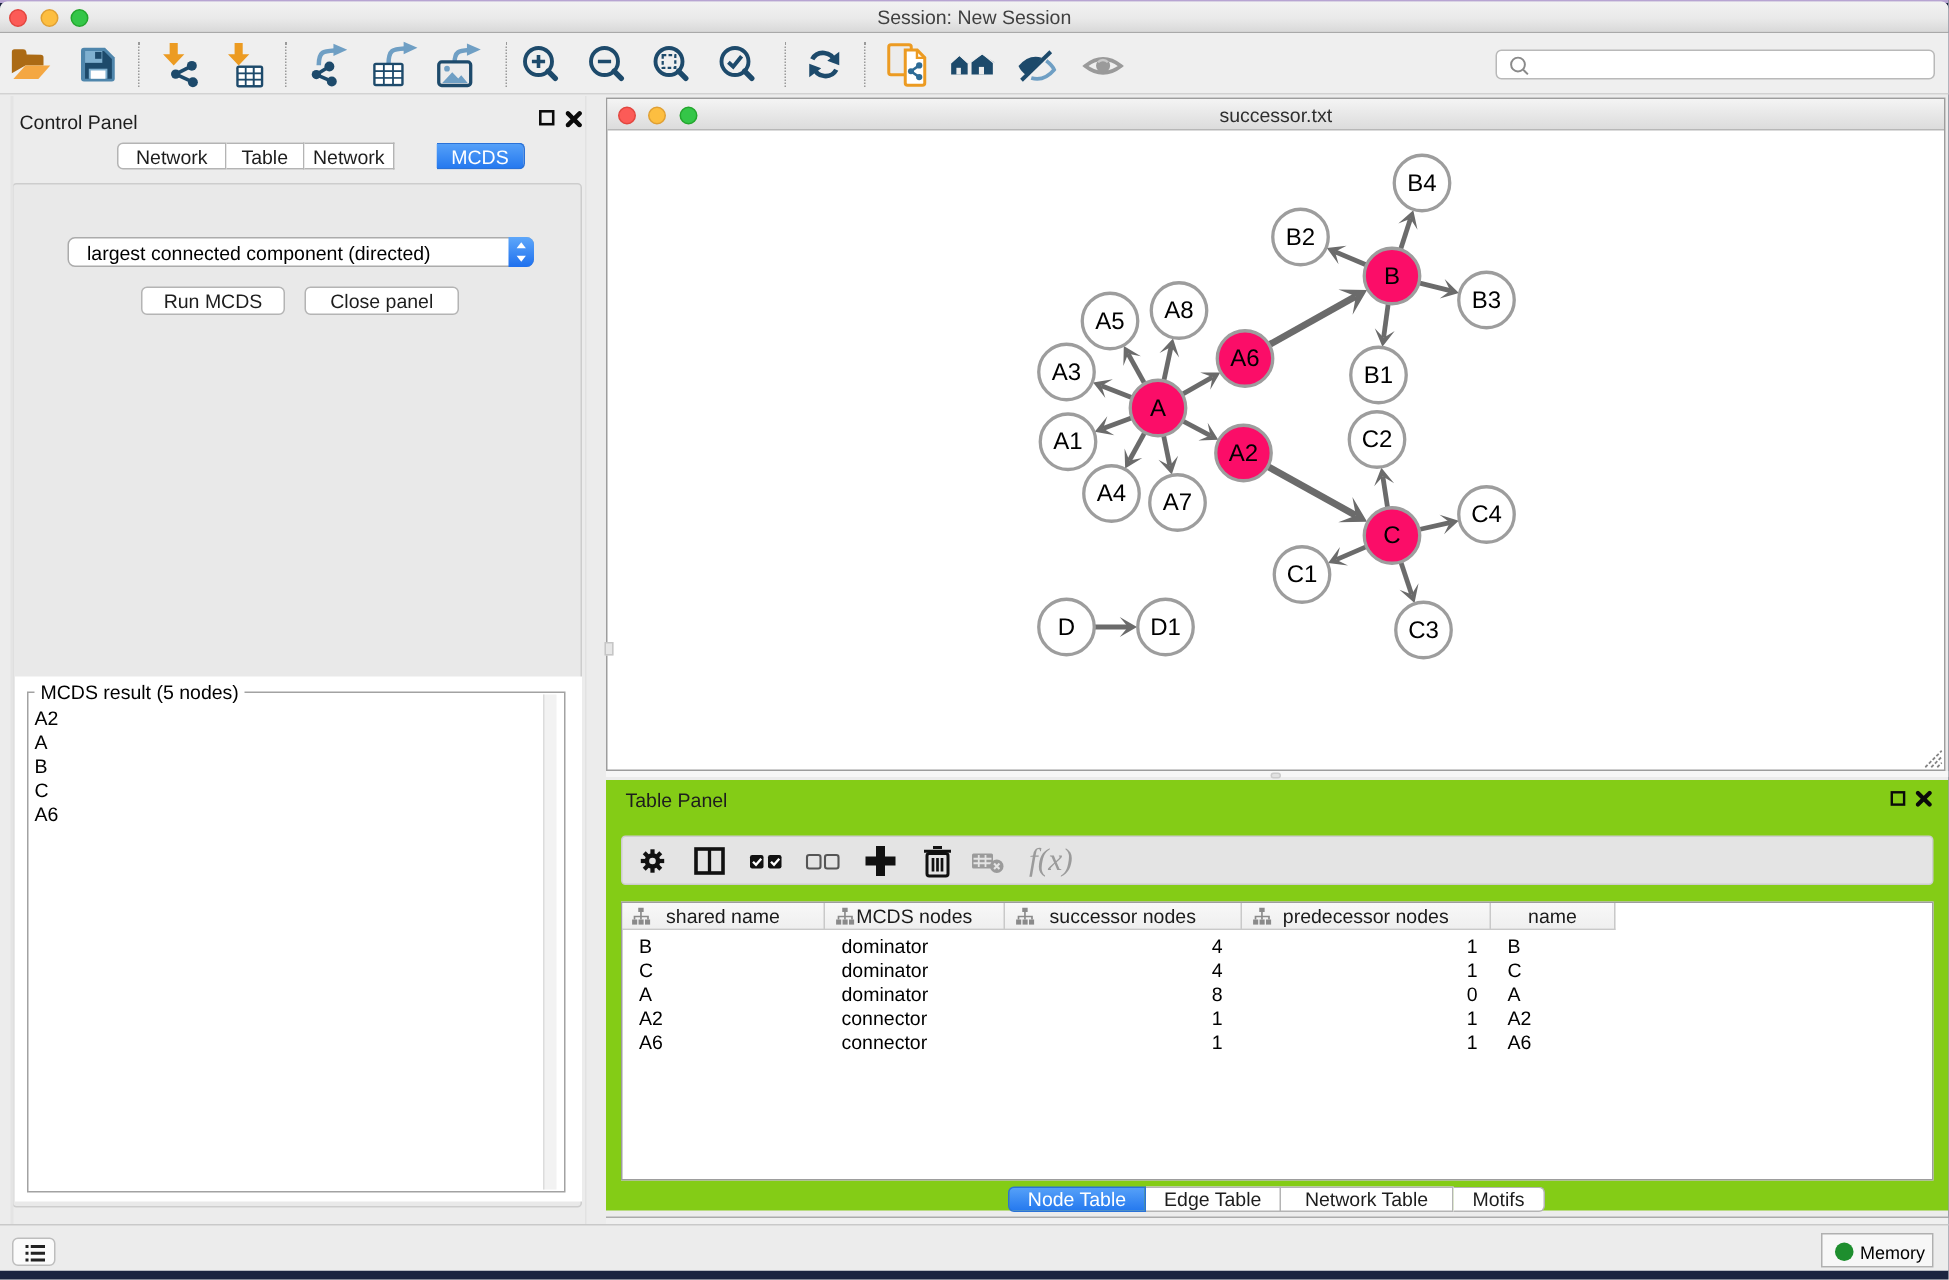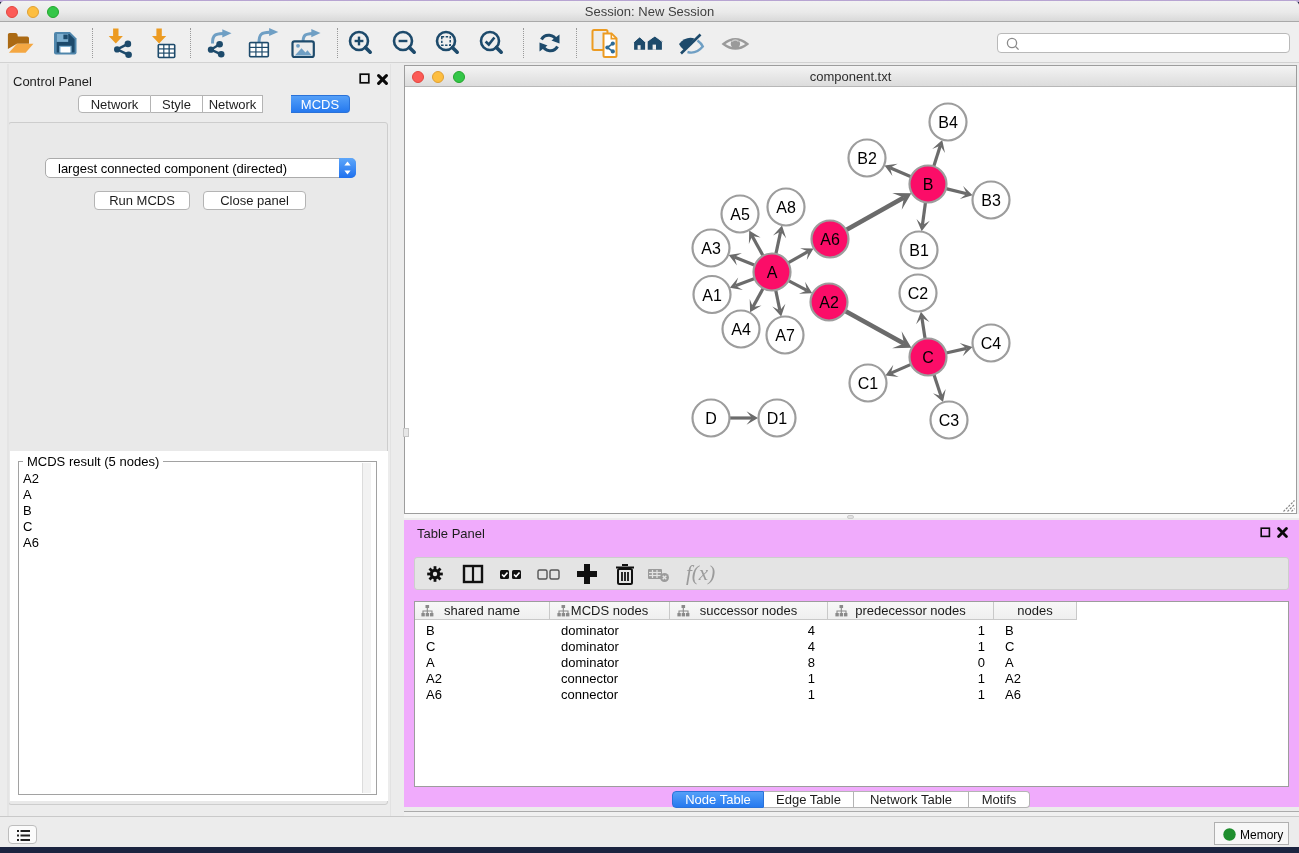--- a/index.html
+++ b/index.html
@@ -55,21 +55,21 @@
   
   #netwin { position:absolute; left:404px; top:64px; width:893px; height:449px;
     background:#fff; border:1px solid #9d9d9d; }
   #nw-titlebar { position:absolute; left:0; top:0; width:100%; height:21px;
     background:linear-gradient(#f4f4f4,#dcdcdc); border-bottom:1px solid #b7b7b7; }
   #nw-titlebar .t1 { left:7px;  background:#fc5b57; border:1px solid #e2463f; }
   #nw-titlebar .t2 { left:27px; background:#fdbe40; border:1px solid #e0a033; }
   #nw-titlebar .t3 { left:48px; background:#34c648; border:1px solid #23a62d; }
   #nw-title { position:absolute; top:3px; left:0; width:100%; text-align:center; font-size:13px; color:#2e2e2e; }
   
-  #tp { position:absolute; left:404px; top:519px; width:895px; height:287px; background:#f0abfc; }
+  #tp { position:absolute; left:404px; top:519px; width:895px; height:287px; background:#84cc16; }
   #tp-title { position:absolute; left:13px; top:6px; font-size:13px; color:#1d1d1d; }
   #tp-toolbar { position:absolute; left:10px; top:37px; width:875px; height:33px;
     background:#e4e4e4; border:1px solid #cdcdcd; border-radius:3px; }
   #tp-table { position:absolute; left:10px; top:81px; width:875px; height:186px; background:#fff; border:1px solid #9d9d9d; }
   .hrow { position:absolute; left:0; top:0; height:18px; background:linear-gradient(#f8f8f8,#efefef);
     border-bottom:1px solid #c9c9c9; }
   .hcell { position:absolute; top:0; height:18px; border-right:1px solid #c9c9c9; font-size:13px; color:#1a1a1a; }
   .hcell span { position:absolute; top:1px; left:0; width:100%; text-align:center; }
   .trow { position:absolute; font-size:13px; color:#000; height:16px; }
   .tc { position:absolute; top:0; }
@@ -198,21 +198,21 @@
     <div id="cp-title">Control Panel</div>
     <svg class="wicon" style="left:359px;top:9px" width="12" height="12">
         <rect x="1.2" y="1.2" width="8.6" height="8.6" fill="none" stroke="#0a0a0a" stroke-width="1.7"></rect>
       </svg>
     <svg class="wicon" style="left:377px;top:10px" width="11" height="11" viewBox="0 0 11 11">
       <line x1="1.6" y1="1.6" x2="9.4" y2="9.4" stroke="#0a0a0a" stroke-width="3" stroke-linecap="round"></line>
       <line x1="9.4" y1="1.6" x2="1.6" y2="9.4" stroke="#0a0a0a" stroke-width="3" stroke-linecap="round"></line>
     </svg>
     <div class="tabs" style="left:78px; top:31px;">
       <div class="tab first" style="width:73px">Network</div>
-      <div class="tab" style="width:52px">Style</div>
+      <div class="tab" style="width:52px">Table</div>
       <div class="tab" style="width:60px">Network</div>
       <div class="tab last sel" style="width:59px">MCDS</div>
     </div>
     <div id="cp-panel">
       <div id="dropdown">
         <div class="dtext">largest connected component (directed)</div>
         <div class="stepper">
           <svg width="17" height="20" viewBox="0 0 17 20">
             <path d="M8.5 3.5 L11.6 7.5 L5.4 7.5 Z" fill="#fff"></path>
             <path d="M8.5 16.5 L11.6 12.5 L5.4 12.5 Z" fill="#fff"></path>
@@ -228,21 +228,21 @@
         </div>
         <div id="grouptitle">MCDS result (5 nodes)</div>
       </div>
     </div>
   </div>
   <div id="netwin">
     <div id="nw-titlebar">
       <div class="tl t1"></div>
         <div class="tl t2"></div>
         <div class="tl t3"></div>
-      <div id="nw-title">component.txt</div>
+      <div id="nw-title">successor.txt</div>
     </div>
     <div id="GRAPH">
         <svg style="position:absolute;left:0;top:0" width="891" height="444" viewBox="0 0 891 444">
           <line x1="349.7" y1="212.5" x2="330.4" y2="219.7" stroke="#6b6b6b" stroke-width="3.2"></line>
           <polygon points="324.8,221.8 333.2,211.5 330.4,219.7 337.9,224.1" fill="#6b6b6b"></polygon>
           <line x1="383.4" y1="214.6" x2="401.9" y2="224.4" stroke="#6b6b6b" stroke-width="3.2"></line>
           <polygon points="407.2,227.2 393.9,227.7 401.9,224.4 400.1,215.8" fill="#6b6b6b"></polygon>
           <line x1="349.8" y1="199.2" x2="329.3" y2="191.1" stroke="#6b6b6b" stroke-width="3.2"></line>
           <polygon points="323.7,189.0 336.9,186.9 329.3,191.1 331.9,199.4" fill="#6b6b6b"></polygon>
           <line x1="358.2" y1="222.3" x2="347.9" y2="241.0" stroke="#6b6b6b" stroke-width="3.2"></line>
@@ -425,21 +425,21 @@
             <svg style="position:absolute;left:7px;top:3px" width="13" height="12" viewBox="0 0 13 12">
               <rect x="4.5" y="0" width="3.6" height="3" fill="#8a8a8a"></rect>
               <path d="M6.3 3 L6.3 6 M2 8 L2 6 L11 6 L11 8 M6.3 6 L6.3 8" stroke="#8a8a8a" stroke-width="1.1" fill="none"></path>
               <rect x="0.4" y="8" width="3.4" height="3.4" fill="#8a8a8a"></rect>
               <rect x="4.7" y="8" width="3.4" height="3.4" fill="#8a8a8a"></rect>
               <rect x="9" y="8" width="3.4" height="3.4" fill="#8a8a8a"></rect>
             </svg>
             <span>predecessor nodes</span>
           </div>
         <div class="hcell" style="left:579px; width:83px;">
-            <span>nodes</span>
+            <span>name</span>
           </div>
       </div>
       <div id="TROWS">
           <div class="trow" style="left:0;top:21px;width:662px;">
             <span class="tc" style="left:11px;">B</span>
             <span class="tc" style="left:146px;">dominator</span>
             <span class="tc num" style="left:255px;width:145px;">4</span>
             <span class="tc num" style="left:413px;width:157px;">1</span>
             <span class="tc" style="left:590px;">B</span>
           </div>

